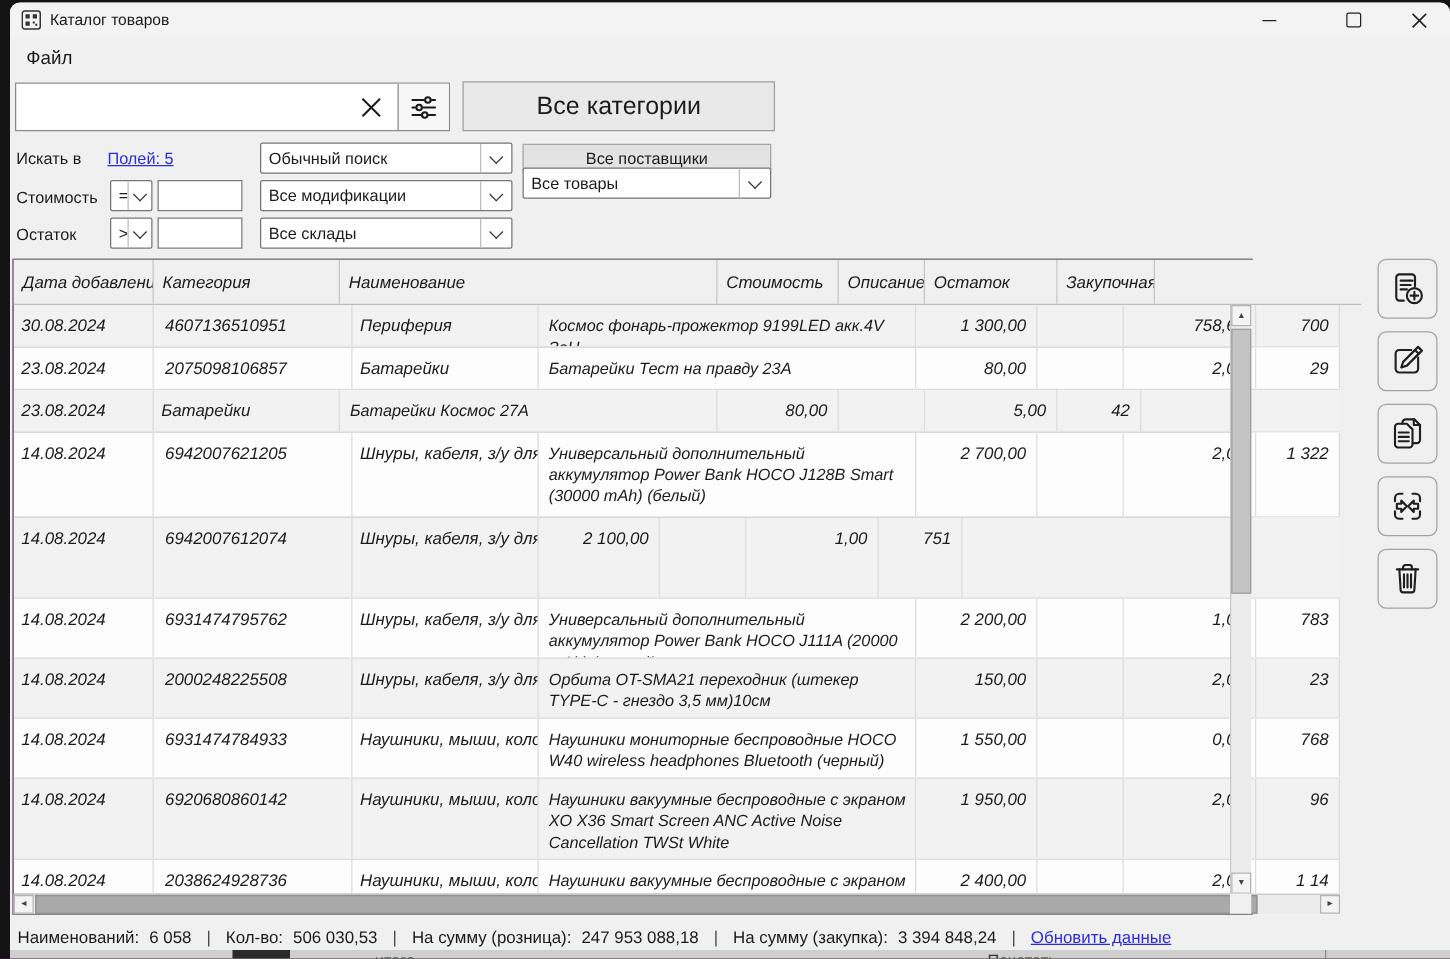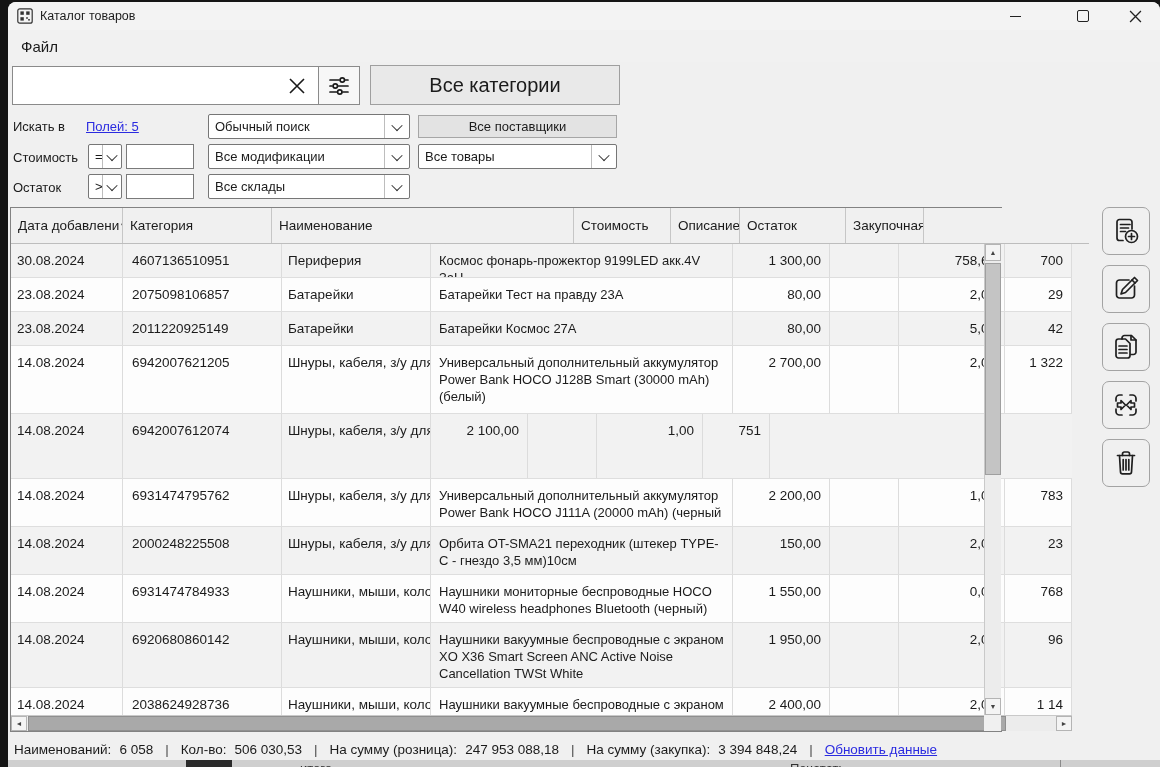--- a/index.html
+++ b/index.html
@@ -39,21 +39,21 @@
   .flabel{position:absolute;left:5px;font-size:13px;}
   .flink{position:absolute;left:78px;font-size:13px;color:#2b2be0;text-decoration:underline;cursor:pointer;}
   .combo{position:absolute;height:25px;background:#fff;border:1px solid #767676;border-radius:2px;display:flex;align-items:center;font-size:13px;box-sizing:border-box;}
   .combo .val{padding-left:6px;white-space:nowrap;overflow:hidden;}
   .combo .chevzone{margin-left:auto;width:24px;align-self:stretch;border-left:1px solid #bdbdbd;display:flex;align-items:center;justify-content:center;}
   .chev{width:7px;height:7px;border-right:1.4px solid #333;border-bottom:1.4px solid #333;transform:rotate(45deg) translate(-1px,-1px);}
   .txt{position:absolute;height:25px;background:#fff;border:1px solid #7a7a7a;box-sizing:border-box;font-size:13px;padding:0 4px;outline:none;font-family:inherit;}
   .btn{position:absolute;background:#e3e3e3;border:1px solid #a6a6a6;font-size:13px;display:flex;align-items:center;justify-content:center;box-sizing:border-box;}
 
   
-  .table{position:absolute;left:2px;top:205px;width:992px;height:525px;background:#701a75;border:1px solid #828282;box-sizing:border-box;}
+  .table{position:absolute;left:2px;top:205px;width:992px;height:525px;background:#701a75;border:1px solid #828282;box-sizing:border-box;font-style:italic;}
   .thead{position:absolute;left:0;top:0;width:1078px;height:36px;background:#f0f0f0;display:flex;border-bottom:1px solid #bdbdbd;box-sizing:border-box;}
   .th{flex:none;display:flex;align-items:center;padding-left:7px;font-size:13.5px;border-right:1px solid #c6c6c6;box-sizing:border-box;white-space:nowrap;overflow:hidden;}
   .sortglyph{margin-left:auto;margin-right:8px;font-size:9px;color:#222;}
   .tbody{position:absolute;left:0;top:36px;width:1061px;height:471px;overflow:hidden;}
   .tr{display:flex;overflow:hidden;border-bottom:1px solid #dedede;box-sizing:border-box;}
   .tr.odd{background:#f2f2f2;}
   .tr.even{background:#fdfdfd;}
   .td{flex:none;box-sizing:border-box;border-right:1px solid #dcdcdc;font-size:13.5px;padding-top:8px;line-height:17px;overflow:hidden;}
   .td-date{padding-left:6px;white-space:nowrap;}
   .td-barcode{padding-left:9px;white-space:nowrap;}
@@ -165,21 +165,21 @@
           <span class="chev"></span>
         </span>
     </div>
     <input class="txt" style="left: 118px; top: 142px; width: 68px;" value="">
     <div class="combo" style="left:200px;top:142px;width:202px;">
       <span class="val">Все модификации</span>
       <span class="chevzone">
           <span class="chev"></span>
         </span>
     </div>
-    <div class="combo" style="left:410px;top:142px;width:199px;">
+    <div class="combo" style="left:410px;top:132px;width:199px;">
       <span class="val">Все товары</span>
       <span class="chevzone">
           <span class="chev"></span>
         </span>
     </div>
 
     <span class="flabel" style="top:178px;">Остаток</span>
     <div class="combo" style="left:80px;top:172px;width:34px;">
       <span class="val">&gt;</span>
       <span class="chevzone" style="width:18px;">
@@ -235,21 +235,20 @@
             <div class="td td-barcode" style="width: 159px;">2075098106857</div>
             <div class="td td-category" style="width: 149px;">Батарейки</div>
             <div class="td td-name" style="width: 302px;">Батарейки Тест на правду 23А</div>
             <div class="td td-cost num" style="width: 97px;">80,00</div>
             <div class="td td-description" style="width: 69px;"></div>
             <div class="td td-stock num" style="width: 106px;">2,00</div>
             <div class="td td-purchase num" style="width: 67px;">29</div>
           </div>
           <div class="tr odd" style="height: 34px;">
             <div class="td td-date" style="width: 112px;">23.08.2024</div>
-            <div class="td td-barcode" style="width: 159px;">2011220925149</div>
             <div class="td td-category" style="width: 149px;">Батарейки</div>
             <div class="td td-name" style="width: 302px;">Батарейки Космос 27А</div>
             <div class="td td-cost num" style="width: 97px;">80,00</div>
             <div class="td td-description" style="width: 69px;"></div>
             <div class="td td-stock num" style="width: 106px;">5,00</div>
             <div class="td td-purchase num" style="width: 67px;">42</div>
           </div>
           <div class="tr even" style="height: 68px;">
             <div class="td td-date" style="width: 112px;">14.08.2024</div>
             <div class="td td-barcode" style="width: 159px;">6942007621205</div>

